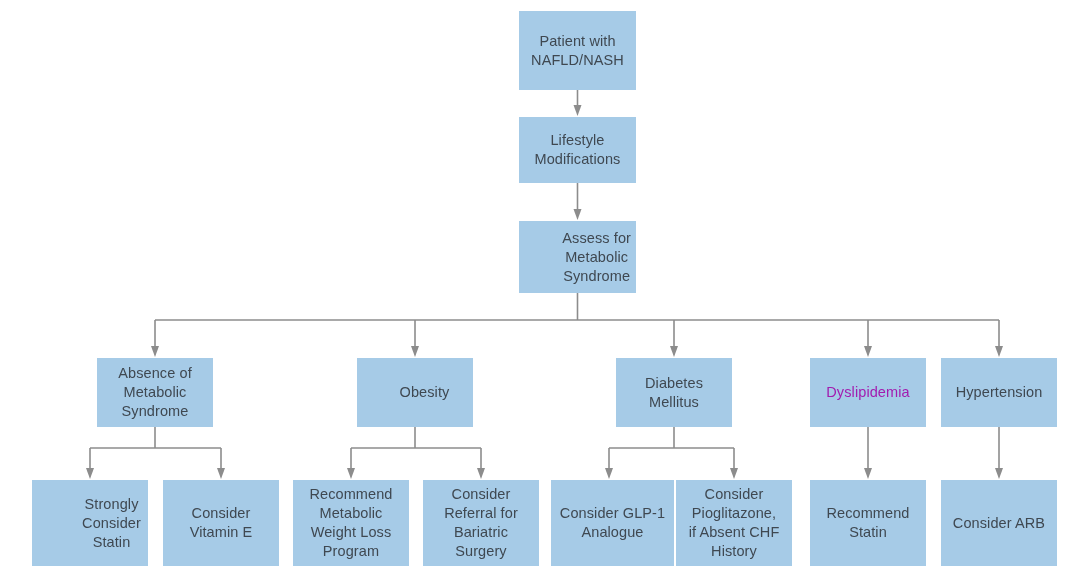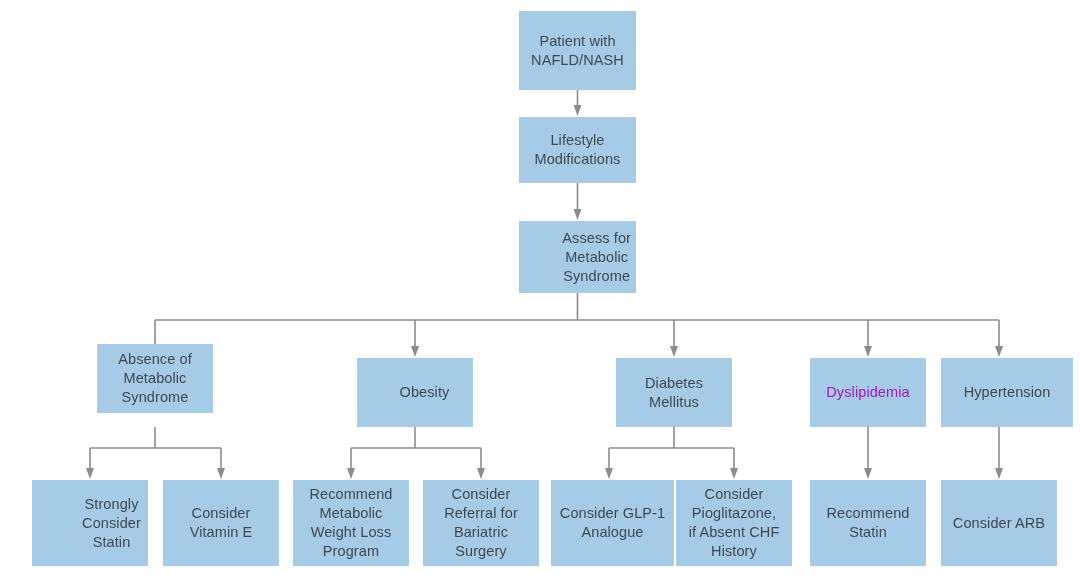--- a/index.html
+++ b/index.html
@@ -104,21 +104,21 @@
           <span>Modifications</span>
         </div>
       </div>
       <div class="node" style="left: 519px; top: 221px; width: 117px; height: 72px; background: rgb(166, 203, 231); color: rgb(63, 72, 81); justify-content: flex-end;">
         <div>
           <span>Assess for</span>
           <span>Metabolic</span>
           <span>Syndrome</span>
         </div>
       </div>
-      <div class="node" style="left: 97px; top: 344px; width: 116px; height: 69px; background: rgb(166, 203, 231); color: rgb(63, 72, 81);">
+      <div class="node" style="left: 97px; top: 358px; width: 116px; height: 69px; background: rgb(166, 203, 231); color: rgb(63, 72, 81);">
         <div>
           <span>Absence of</span>
           <span>Metabolic</span>
           <span>Syndrome</span>
         </div>
       </div>
       <div class="node" style="left: 357px; top: 358px; width: 116px; height: 69px; background: rgb(166, 203, 231); color: rgb(63, 72, 81); padding-left: 24px;">
         <div>
           <span>Obesity</span>
         </div>
@@ -127,21 +127,21 @@
         <div>
           <span>Diabetes</span>
           <span>Mellitus</span>
         </div>
       </div>
       <div class="node" style="left: 810px; top: 358px; width: 116px; height: 69px; background: rgb(166, 203, 231); color: #a21caf;">
         <div>
           <span>Dyslipidemia</span>
         </div>
       </div>
-      <div class="node" style="left: 941px; top: 358px; width: 132px; height: 69px; background: rgb(166, 203, 231); color: rgb(63, 72, 81);">
+      <div class="node" style="left: 941px; top: 358px; width: 116px; height: 69px; background: rgb(166, 203, 231); color: rgb(63, 72, 81);">
         <div>
           <span>Hypertension</span>
         </div>
       </div>
       <div class="node" style="left: 32px; top: 480px; width: 116px; height: 86px; background: rgb(166, 203, 231); color: rgb(63, 72, 81); padding-left: 48px;">
         <div>
           <span>Strongly</span>
           <span>Consider Statin</span>
         </div>
       </div>

